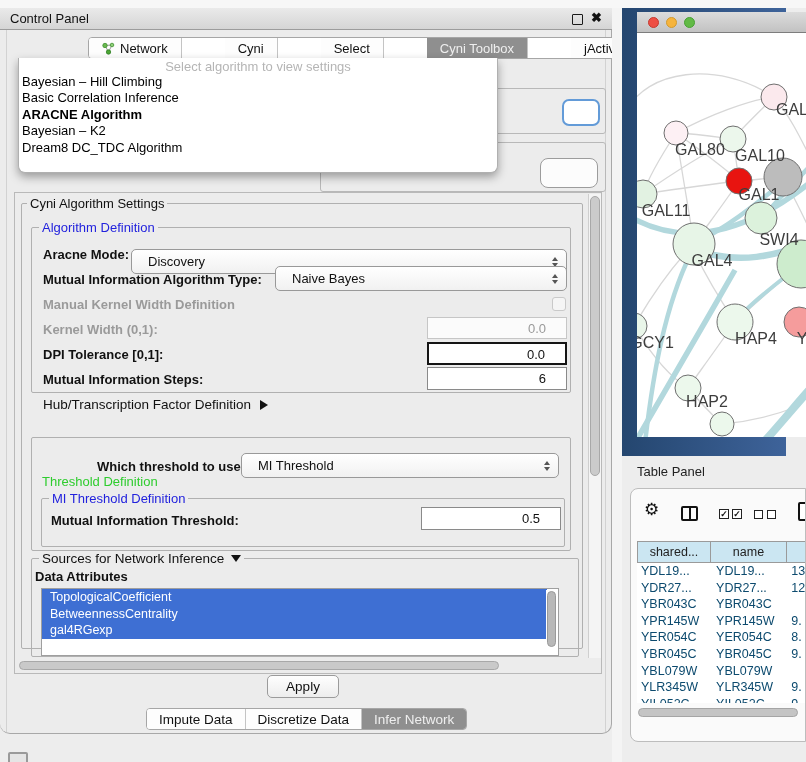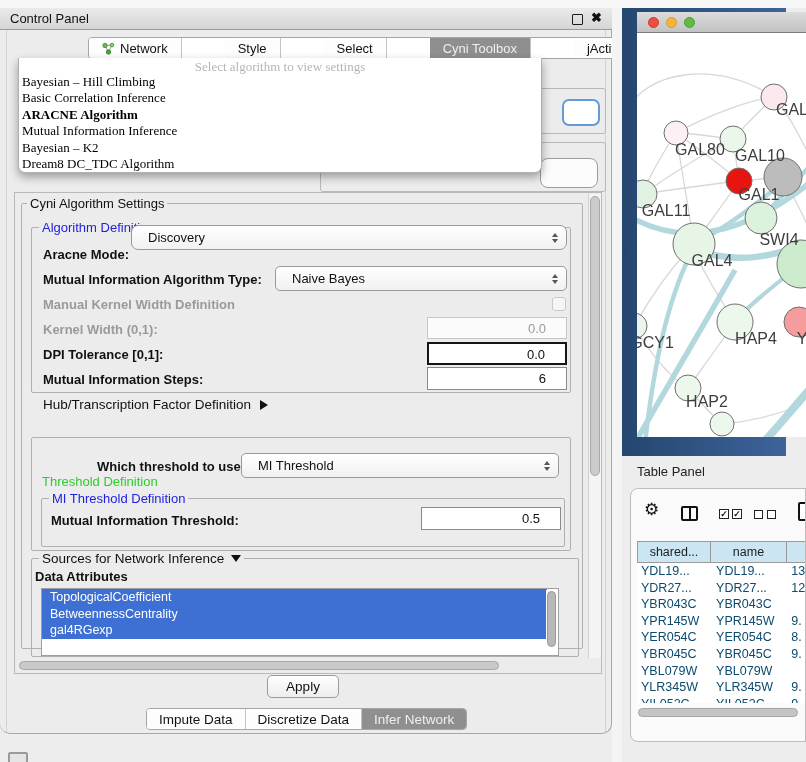--- a/index.html
+++ b/index.html
@@ -38,23 +38,23 @@
   
   .frag { border:1px solid #b8b8b8; border-radius:3px; }
   #frag-g1 { left:320px; top:80px; width:286px; height:46px; }
   #frag-g2 { left:320px; top:134px; width:286px; height:50px; }
   #frag-combo { left:562px; top:91px; width:38px; height:27px; border:2.5px solid #639bd8;
                 border-radius:7px; background:#fff; }
   #frag-button { left:540px; top:150px; width:58px; height:30px; background:#fcfcfc;
                  border:1px solid #9c9c9c; border-radius:8px; }
 
   
-  #algo-dropdown { left:18px; top:50px; width:524px; height:115px; background:#fff;
+  #algo-dropdown { left:18px; top:50px; width:480px; height:115px; background:#fff;
                    border:1px solid #b0b0b0; border-top:none; border-radius:0 0 7px 7px;
-                   box-shadow:0 4px 10px rgba(0,0,0,0.35); z-index:60; padding-top:1px;font-family:Liberation Serif, serif; }
+                   box-shadow:0 4px 10px rgba(0,0,0,0.35); z-index:60; padding-top:1px; }
   #algo-placeholder { text-align:center; color:#b5b5b5; font-size:13px; height:15px; line-height:15px; }
   .algo-item { height:16.4px; line-height:16.4px; font-size:13px; color:#000; padding-left:3px; }
   .algo-item.bold { font-weight:bold; }
 
   
   #scrollpane { left:14px; top:184px; width:588px; height:482px; background:#ececec;
                 border:1px solid #b9b9b9; overflow:hidden; }
   .groupbox { position:absolute; border:1px solid #b0b0b0; border-radius:2px; }
   .grouplabel { position:absolute; font-size:13px; background:#ececec; padding:0 3px; color:#111; white-space:nowrap; }
   .grouplabel.blue { color:#2222dd; }
@@ -161,21 +161,21 @@
           <line x1="3" y1="3.5" x2="10" y2="3" stroke="#9a9a9a" stroke-width="1"></line>
           <line x1="3" y1="3.5" x2="6.5" y2="10" stroke="#9a9a9a" stroke-width="1"></line>
           <line x1="10" y1="3" x2="6.5" y2="10" stroke="#9a9a9a" stroke-width="1"></line>
           <circle cx="3" cy="3.5" r="2.2" fill="#69b94f" stroke="#3f8f2f" stroke-width="0.8"></circle>
           <circle cx="10" cy="3" r="1.8" fill="#8fd078" stroke="#3f8f2f" stroke-width="0.8"></circle>
           <circle cx="6.5" cy="10" r="2.2" fill="#4ca635" stroke="#2f7f22" stroke-width="0.8"></circle>
         </svg>
         <span>Network</span>
       </div>
       <div class="seg-item">
-        <span>Style</span>
+        <span>Cyni</span>
       </div>
       <div class="seg-item">
         <span>Select</span>
       </div>
       <div class="seg-item selected">
         <span>Cyni Toolbox</span>
       </div>
       <div class="seg-item">
         <span>jActiveMNodules</span>
       </div>
@@ -185,35 +185,34 @@
   <div id="frag-g2" class="abs frag"></div>
   <div id="frag-combo" class="abs"></div>
   <div id="frag-button" class="abs"></div>
 
   <div id="algo-dropdown" class="abs">
     <div id="algo-placeholder">Select algorithm to view settings</div>
     <div id="algo-items">
         <div class="algo-item">Bayesian – Hill Climbing</div>
         <div class="algo-item">Basic Correlation Inference</div>
         <div class="algo-item bold">ARACNE Algorithm</div>
-        <div class="algo-item">Mutual Information Inference</div>
         <div class="algo-item">Bayesian – K2</div>
         <div class="algo-item">Dream8 DC_TDC Algorithm</div>
       </div>
   </div>
 
   <div id="scrollpane" class="abs">
     <div class="groupbox" style="left:6px;top:10px;width:562px;height:446px;"></div>
     <span class="grouplabel" style="left:12px;top:3px;">Cyni Algorithm Settings</span>
 
     <div class="groupbox" style="left:16px;top:34px;width:540px;height:166px;"></div>
     <span class="grouplabel blue" style="left:24px;top:27px;">Algorithm Definition</span>
 
     <span class="lbl" style="left:28px;top:54px;">Aracne Mode:</span>
-    <div class="combo" style="left:116px;top:32px;width:436px;height:25px;border-radius:7px;">
+    <div class="combo" style="left:116px;top:56px;width:436px;height:25px;">
       <span class="ctext">Discovery</span>
       <span class="steppers">
           <span class="tri-up"></span>
           <span class="tri-down"></span>
         </span>
     </div>
 
     <span class="lbl" style="left:28px;top:79px;">Mutual Information Algorithm Type:</span>
     <div class="combo" style="left:260px;top:73px;width:292px;height:25px;">
       <span class="ctext">Naive Bayes</span>

